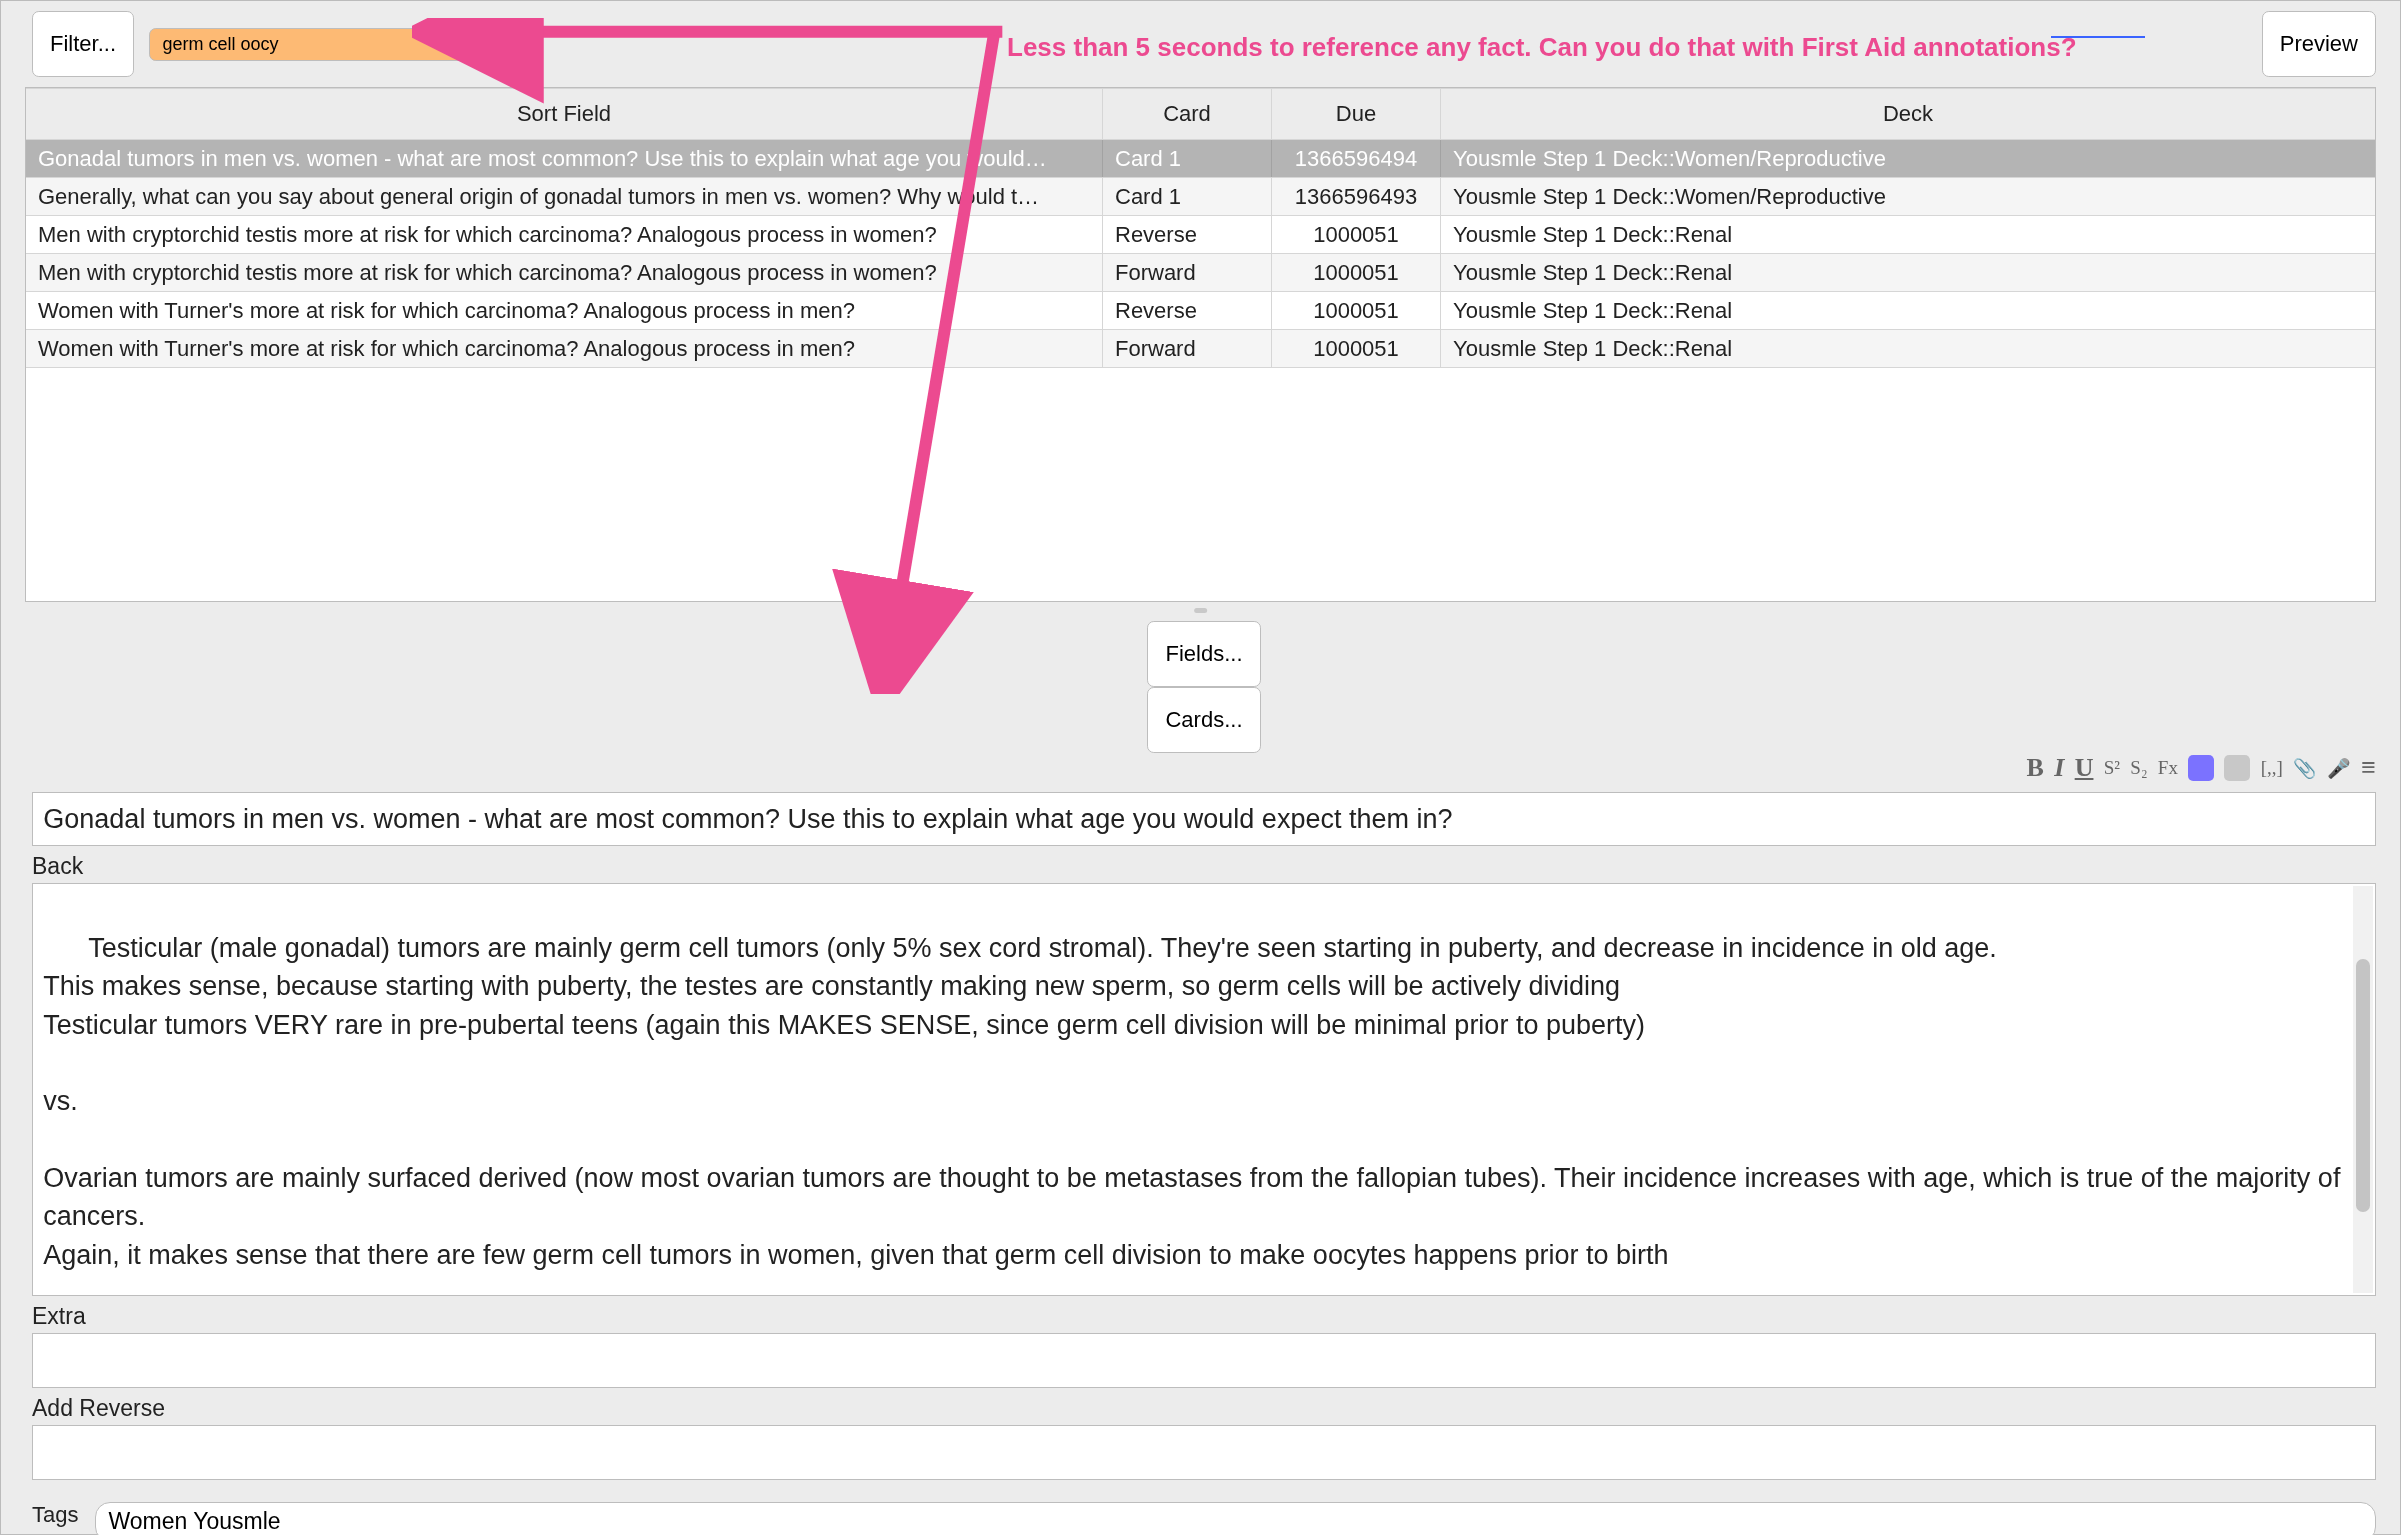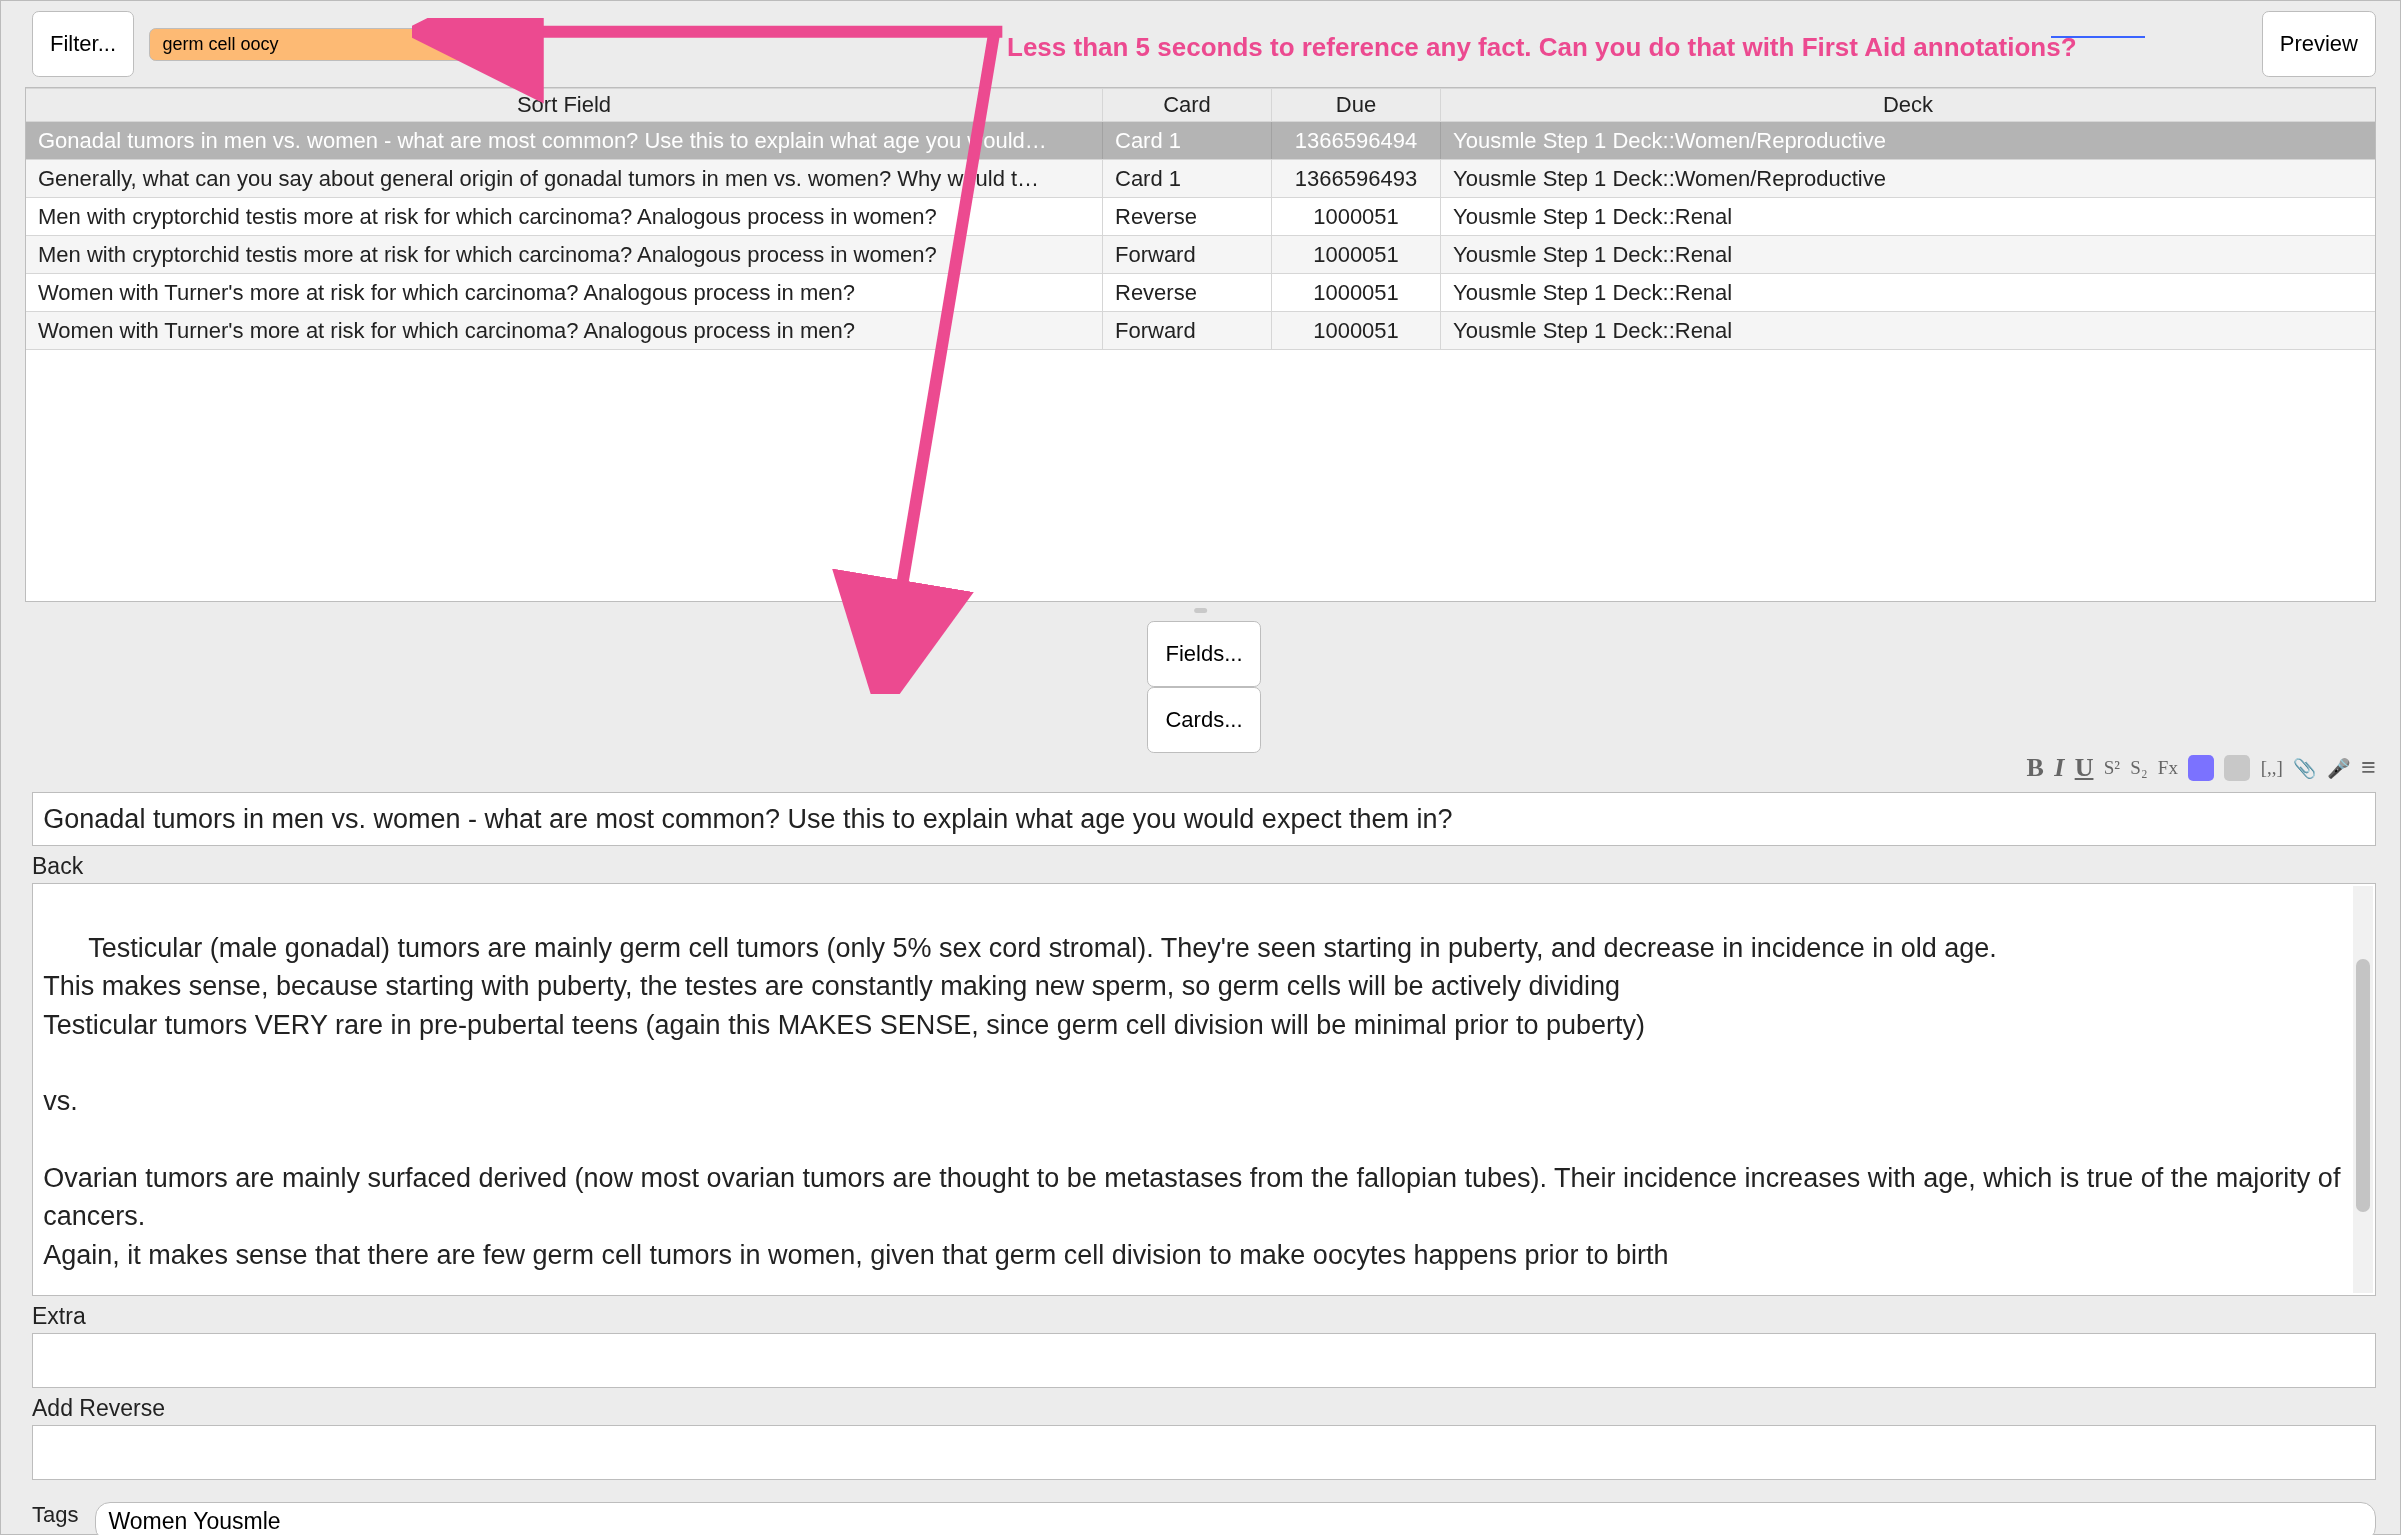--- a/index.html
+++ b/index.html
@@ -70,21 +70,21 @@
     display: flex;
     border-bottom: 0.9px solid #d6d6d6;
     font-size: 22px;
     height: 38px;
     align-items: center;
   }
   .grid-head {
     background: #ececec;
     font-weight: 400;
     text-align: center;
-    height: 34px;
+    height: 52px;
     border-top: 0.9px solid #d6d6d6;
   }
   .col-sort { width: 1077px; padding-left: 12px; overflow: hidden; text-overflow: ellipsis; white-space: nowrap; border-right: 0.9px solid #d6d6d6; height:100%; display:flex; align-items:center;}
   .col-card { width: 169px; padding-left: 12px; border-right: 0.9px solid #d6d6d6; height:100%; display:flex; align-items:center;}
   .col-due  { width: 169px; justify-content:center; border-right: 0.9px solid #d6d6d6; height:100%; display:flex; align-items:center;}
   .col-deck { flex: 1 1 auto; padding-left: 12px; height:100%; display:flex; align-items:center;}
   .grid-head .col-sort, .grid-head .col-card, .grid-head .col-due, .grid-head .col-deck {
     justify-content: center;
     padding-left: 0;
   }

